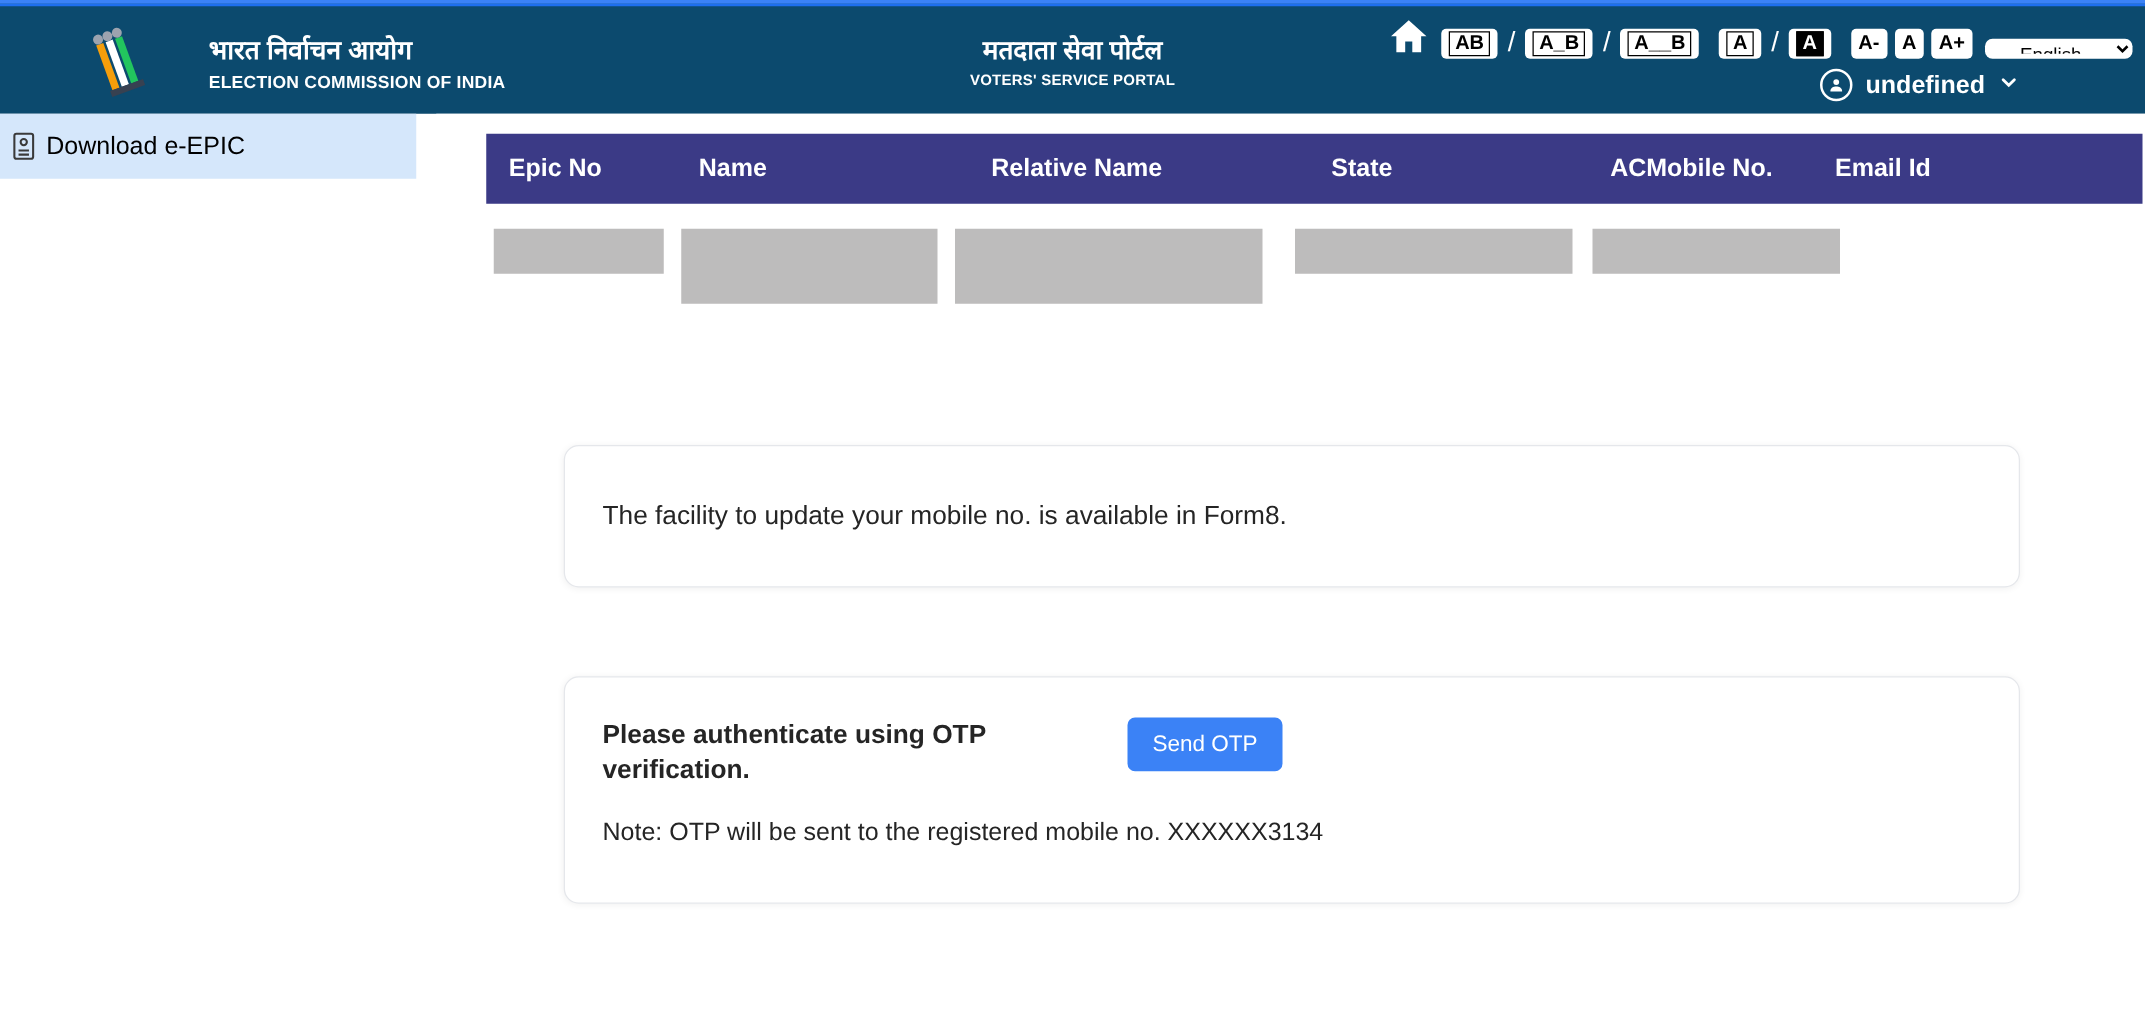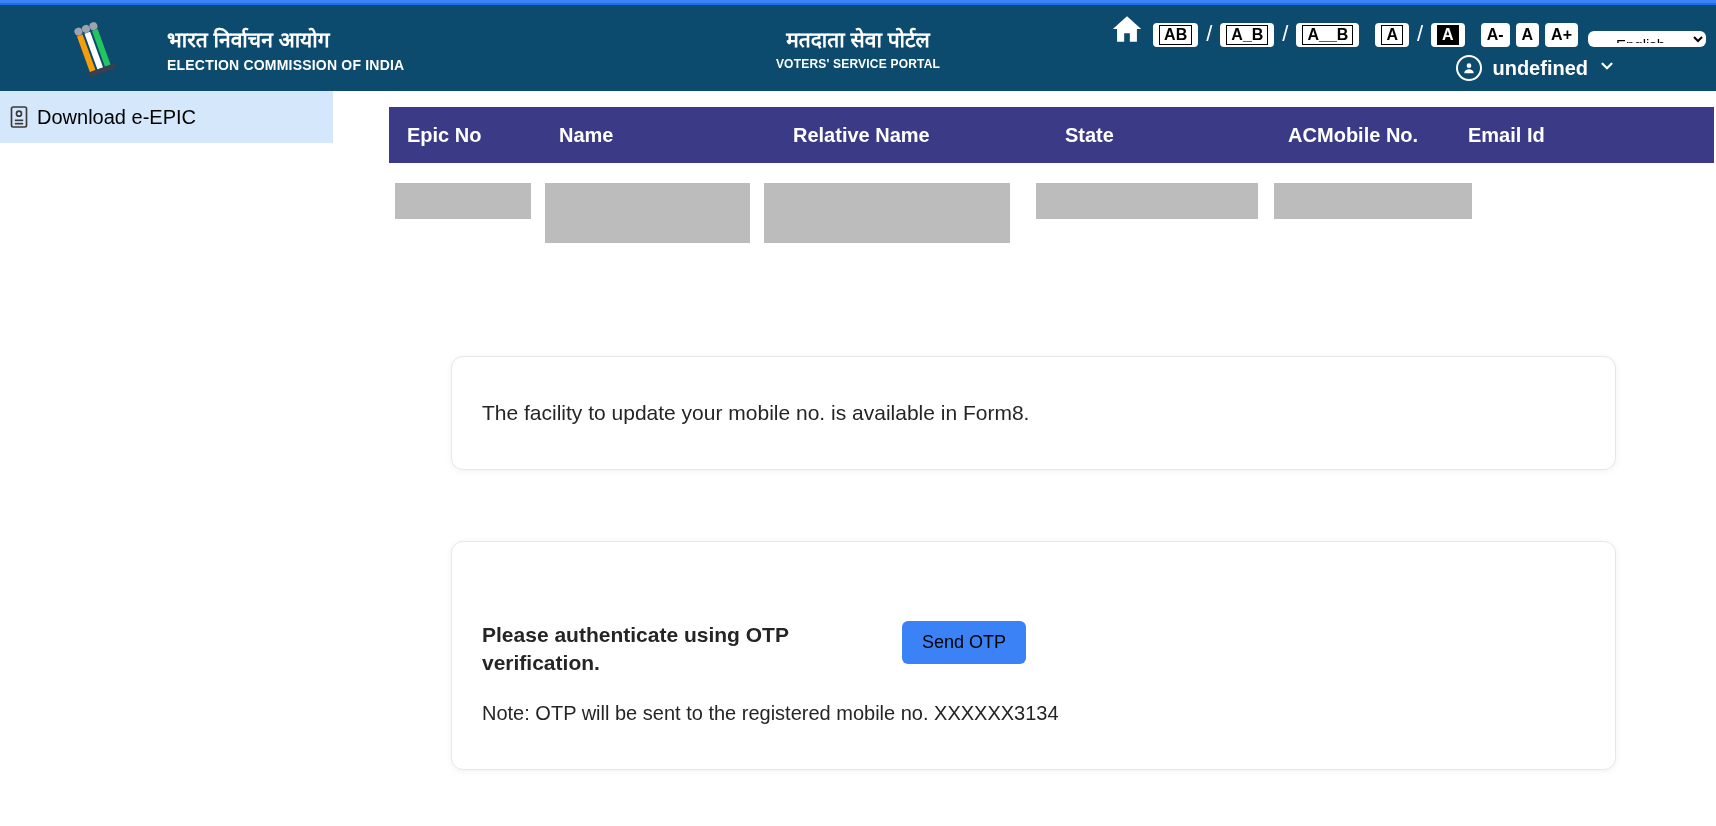--- a/index.html
+++ b/index.html
@@ -68,23 +68,23 @@
 .redact.name { width: 205px; }
 .redact.rel { width: 246px; }
 .redact.state-ac { width: 222px; margin-left: 12px; }
 .redact.mob { width: 198px; margin-left: 2px; }
 
 .card { position: absolute; left: 102px; right: 100px; border: 1px solid #e5e7eb; border-radius: 12px; box-shadow: 0 1px 6px rgba(0,0,0,.06); padding: 44px 30px; background: #fff; }
 .card1 { top: 265px; }
 .card1 .msg { font-size: 21px; color: #252525; }
 
 .card2 { top: 450px; padding: 32px 30px 44px; }
-.card2-row { display: flex; align-items: flex-start; gap: 80px; margin-top: 47px; }
+.card2-row { display: flex; align-items: flex-start; gap: 80px; }
 .auth-msg { font-size: 21px; color: #252525; font-weight: 700; max-width: 340px; line-height: 1.35; }
-.send-otp { background: #3b82f6; color: #000000; border: none; border-radius: 6px; padding: 11px 20px; font-size: 18px; cursor: pointer; }
+.send-otp { background: #3b82f6; color: #ffffff; border: none; border-radius: 6px; padding: 11px 20px; font-size: 18px; cursor: pointer; }
 .note { margin-top: 24px; font-size: 20px; color: #252525; }
 </style>
 </head>
 <body>
 
 <div class="header">
   <div class="header-top-line"></div>
 
   <div class="logo-wrap">
     <svg class="logo-svg" viewBox="0 0 70 70">

